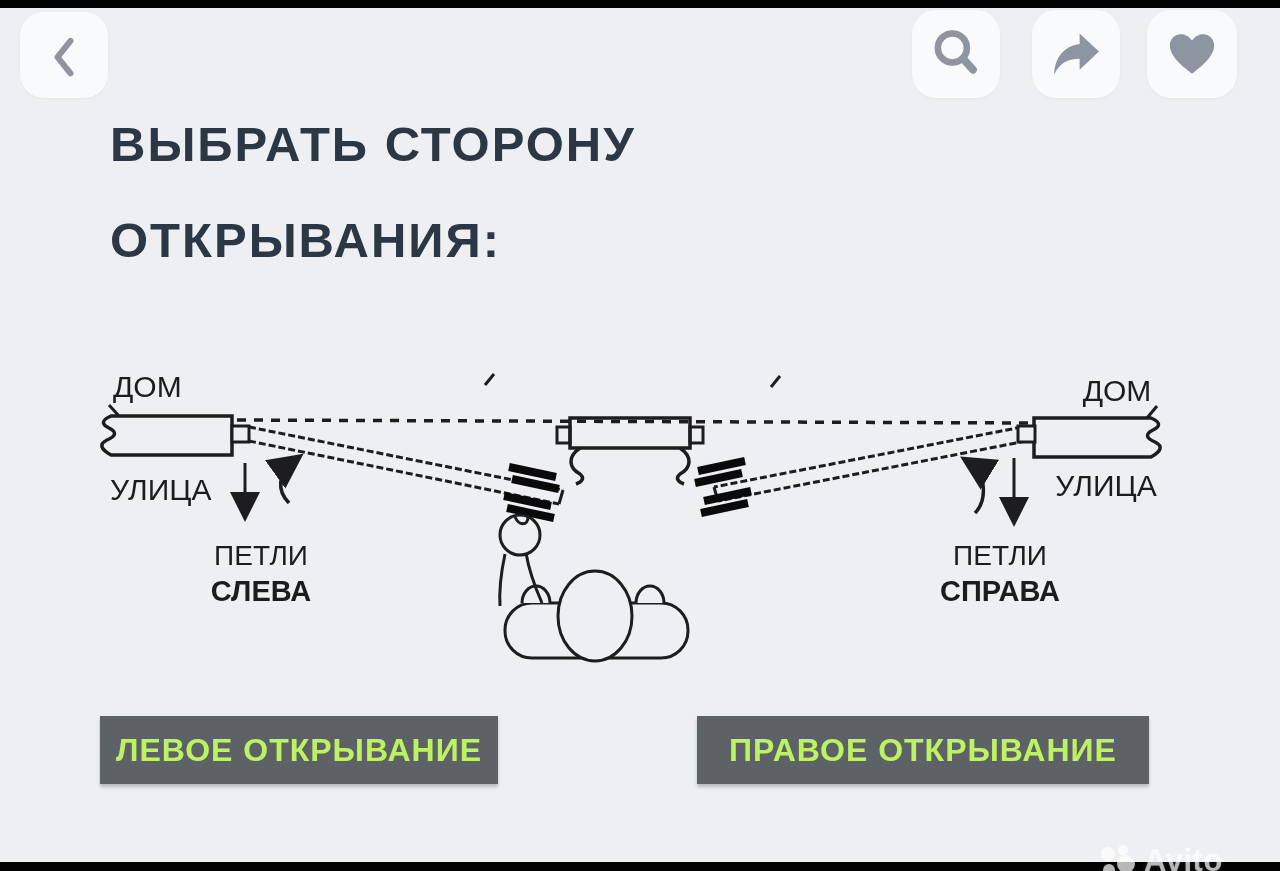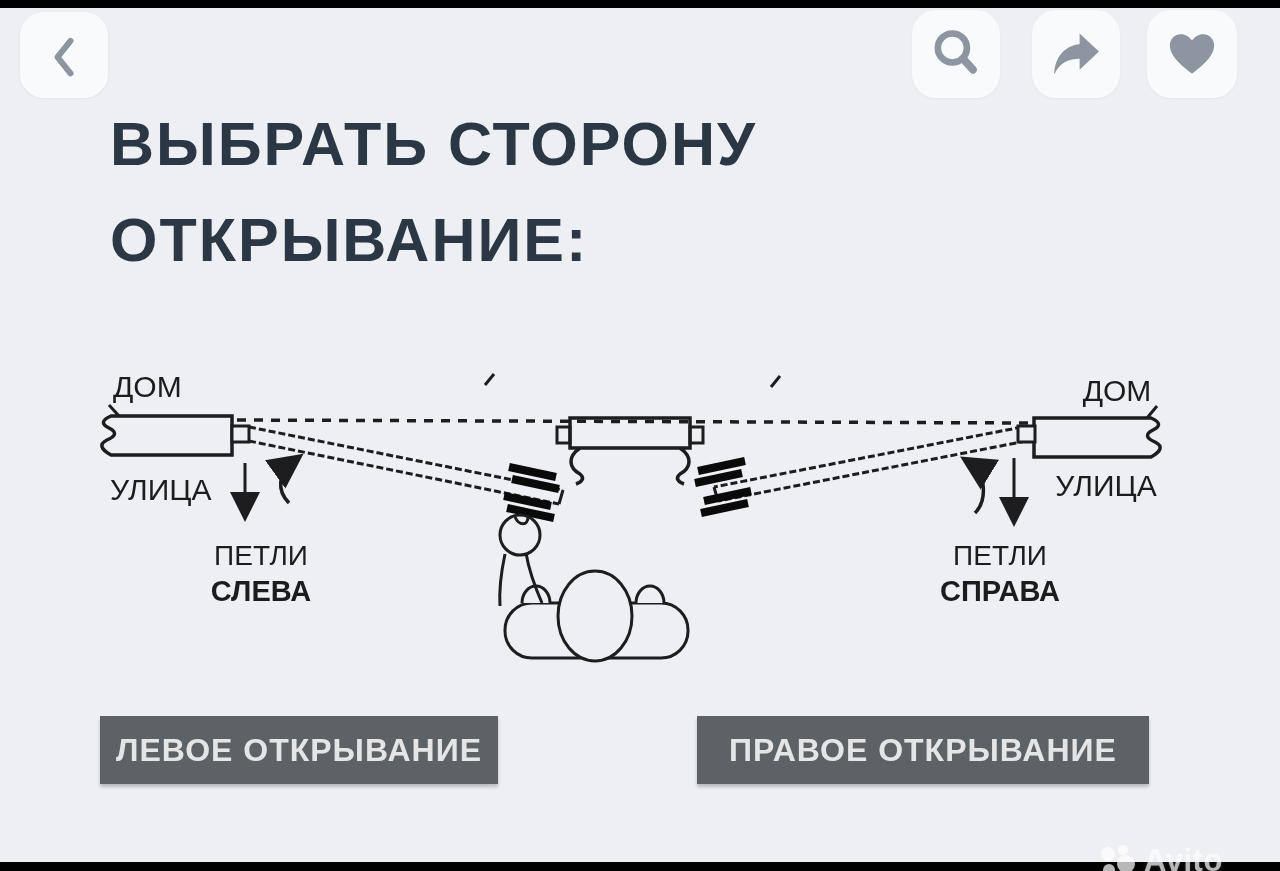--- a/index.html
+++ b/index.html
@@ -26,29 +26,29 @@
     cursor:pointer;
     box-shadow:0 1px 2px rgba(120,130,145,0.08);
   }
   .icon-btn svg { display:block; }
   #back-btn   { left:20px;  top:4px;  width:88px; height:86px; }
   #search-btn { left:912px; top:2px;  width:88px; height:88px; }
   #share-btn  { left:1032px;top:2px;  width:88px; height:88px; }
   #fav-btn    { left:1147px;top:2px;  width:90px; height:88px; }
   .page-title {
     position:absolute; left:110px; top:88px;
-    font-size:61px; font-weight:bold; letter-spacing:2px;
+    font-size:49px; font-weight:bold; letter-spacing:2px;
     line-height:96px; color:#2b3744;
     white-space:nowrap;
   }
   #diagram { position:absolute; left:85px; top:355px; }
   .side-btn {
     position:absolute; top:708px; height:68px;
     background:#5d6267;
-    color:#e5e5e5;
+    color:#bef264;
     font-weight:bold; font-size:32px; letter-spacing:1px;
     display:flex; align-items:center; justify-content:center;
     white-space:nowrap;
     box-shadow:0 3px 3px rgba(90,95,105,0.35);
   }
   #btn-left  { left:100px; width:398px; }
   #btn-right { left:697px; width:452px; }
   .watermark {
     position:absolute; left:1096px; top:834px;
     display:flex; align-items:center; gap:6px;
@@ -86,21 +86,21 @@
   </button>
 
   <button class="icon-btn" id="fav-btn">
     <svg width="56" height="56" viewBox="0 0 48 48">
       <path d="M24 41 C 11 31 5 24 5 16.5 C 5 11 9.3 7 14.5 7 C 18.2 7 21.8 9 24 12.4 C 26.2 9 29.8 7 33.5 7 C 38.7 7 43 11 43 16.5 C 43 24 37 31 24 41 Z" fill="#8d95a0"></path>
     </svg>
   </button>
 
   <div class="page-title">
     <div>ВЫБРАТЬ СТОРОНУ</div>
-    <div>ОТКРЫВАНИЕ:</div>
+    <div>ОТКРЫВАНИЯ:</div>
   </div>
 
   <svg id="diagram" width="1090" height="310" viewBox="0 0 1090 310">
     <defs>
       <marker id="ah" orient="auto" markerWidth="11" markerHeight="11" refX="7" refY="5">
         <path d="M0,0 L10,5 L0,10 Z" fill="#1d1d1f"></path>
       </marker>
     </defs>
 
     <g stroke="#1d1d1f" stroke-width="3" fill="none">

